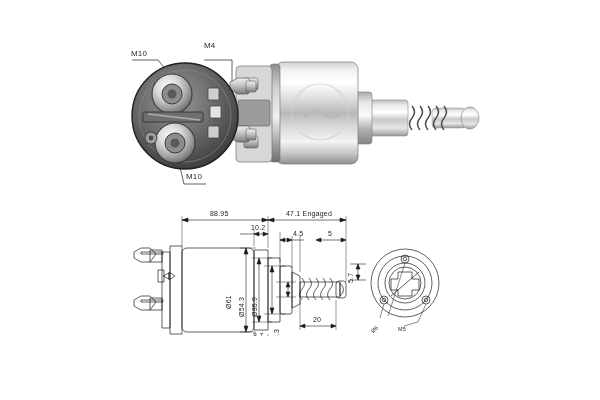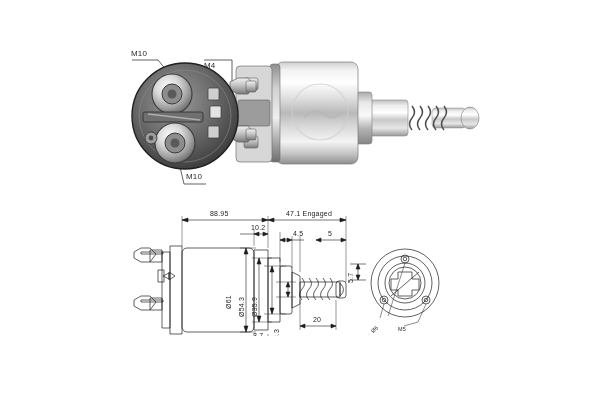--- a/index.html
+++ b/index.html
@@ -179,21 +179,21 @@
       <rect x="208" y="88" width="11" height="12" rx="1.5" fill="#cfcfcf" stroke="#3a3a3a" stroke-width="0.7"></rect>
       <rect x="210" y="106" width="11" height="12" rx="1.5" fill="#e3e3e3" stroke="#3a3a3a" stroke-width="0.7"></rect>
       <rect x="208" y="126" width="11" height="12" rx="1.5" fill="#cfcfcf" stroke="#3a3a3a" stroke-width="0.7"></rect>
 
       <circle cx="151" cy="138" r="6" fill="#9d9d9d" stroke="#2f2f2f" stroke-width="0.8"></circle>
       <circle cx="151" cy="138" r="2.4" fill="#4b4b4b"></circle>
     </g>
   </svg>
 
   <div class="label" style="left:131px; top:49px;">M10</div>
-  <div class="label" style="left:204px; top:61px;">M4</div>
+  <div class="label" style="left:204px; top:41px;">M4</div>
   <div class="label" style="left:186px; top:172px;">M10</div>
 
   <svg id="draw-layer" width="600" height="400">
     <g stroke="#1d1d1d" fill="none" stroke-width="0.7" stroke-linejoin="round">
 
       <g>
 
         <rect x="182" y="248" width="72" height="84" rx="5"></rect>
 
         <rect x="254" y="250" width="14" height="80"></rect>

